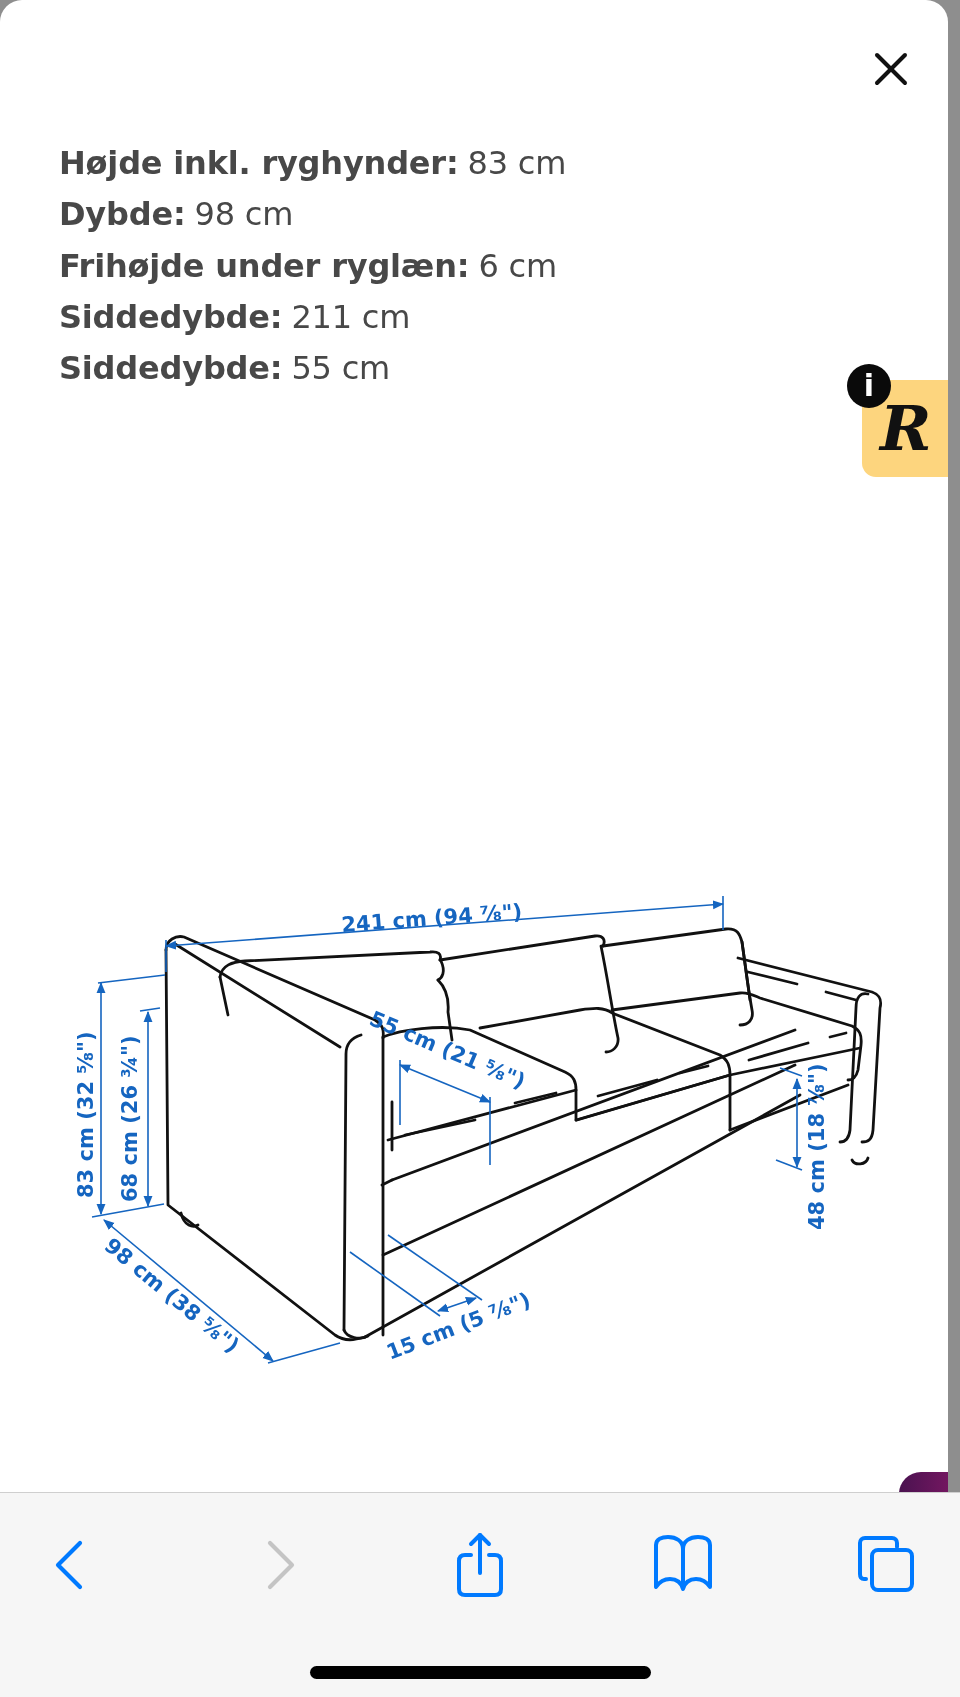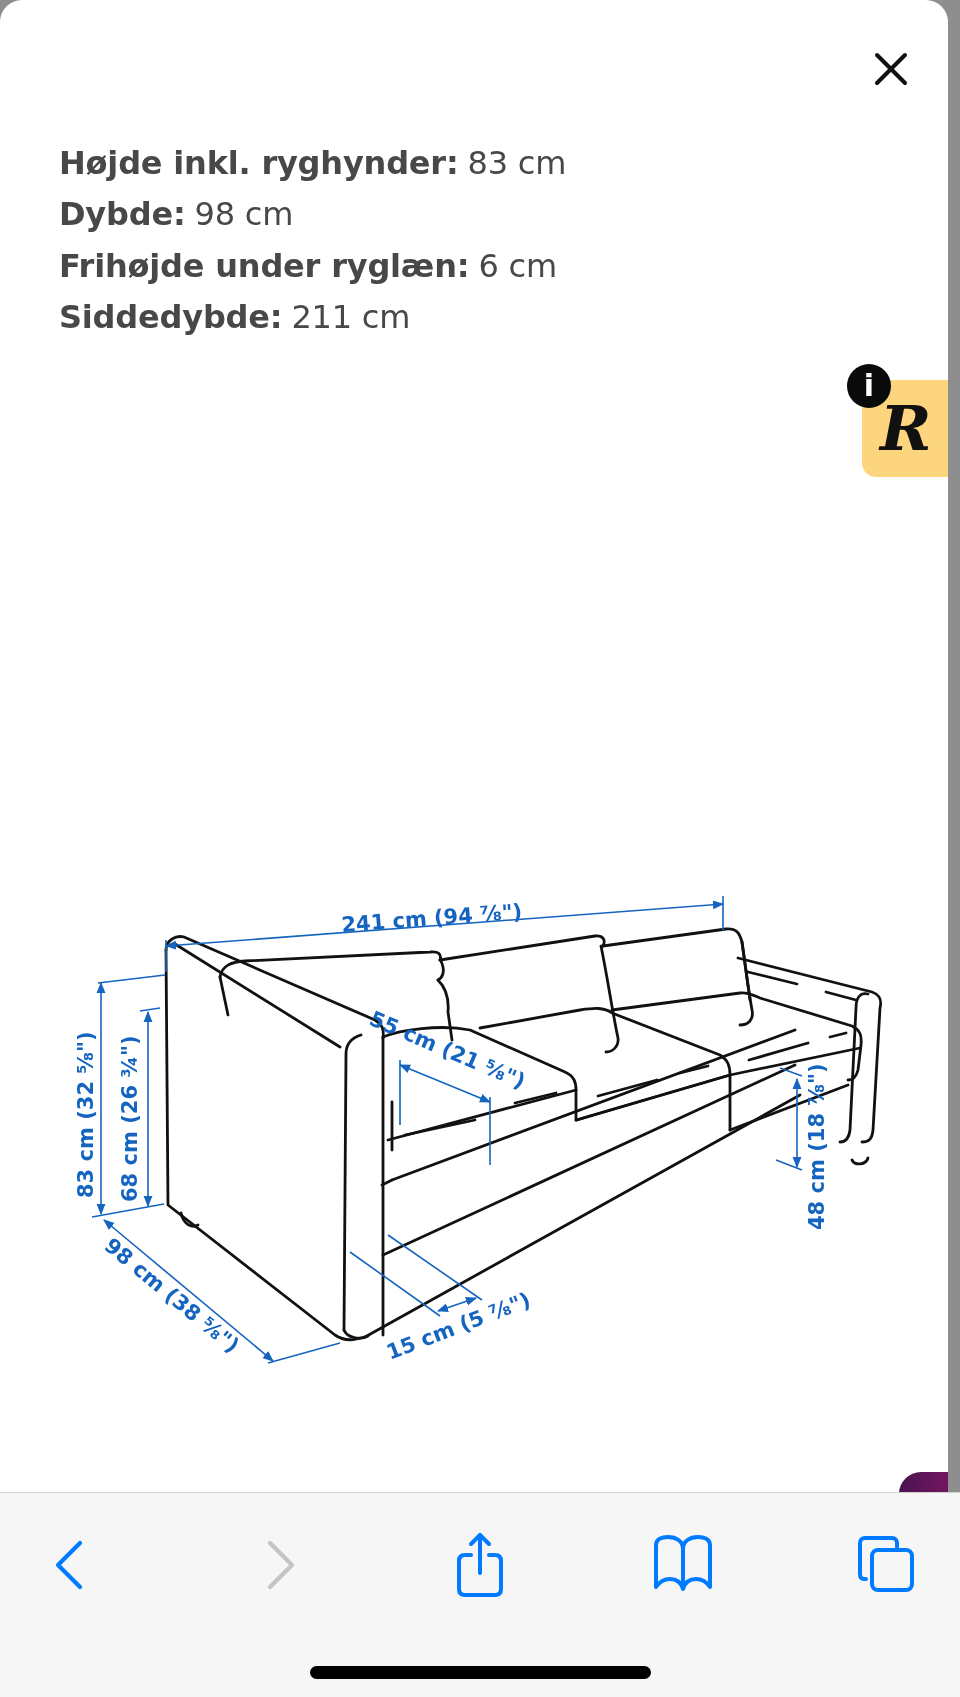--- a/index.html
+++ b/index.html
@@ -77,20 +77,23 @@
       <span class="spec-label">Højde inkl. ryghynder:</span><span class="spec-value">83 cm</span>
     </div>
     <div class="spec-row">
       <span class="spec-label">Dybde:</span><span class="spec-value">98 cm</span>
     </div>
     <div class="spec-row">
       <span class="spec-label">Frihøjde under ryglæn:</span><span class="spec-value">6 cm</span>
     </div>
     <div class="spec-row">
       <span class="spec-label">Siddedybde:</span><span class="spec-value">211 cm</span>
+    </div>
+    <div class="spec-row">
+      <span class="spec-label">Siddedybde:</span><span class="spec-value">55 cm</span>
     </div>
   </div>
 
   <div class="badge">
     <span class="badge-r">R</span>
   </div>
   <div class="info-dot">i</div>
 
   <div class="diagram">
     <svg viewBox="0 0 960 520">

